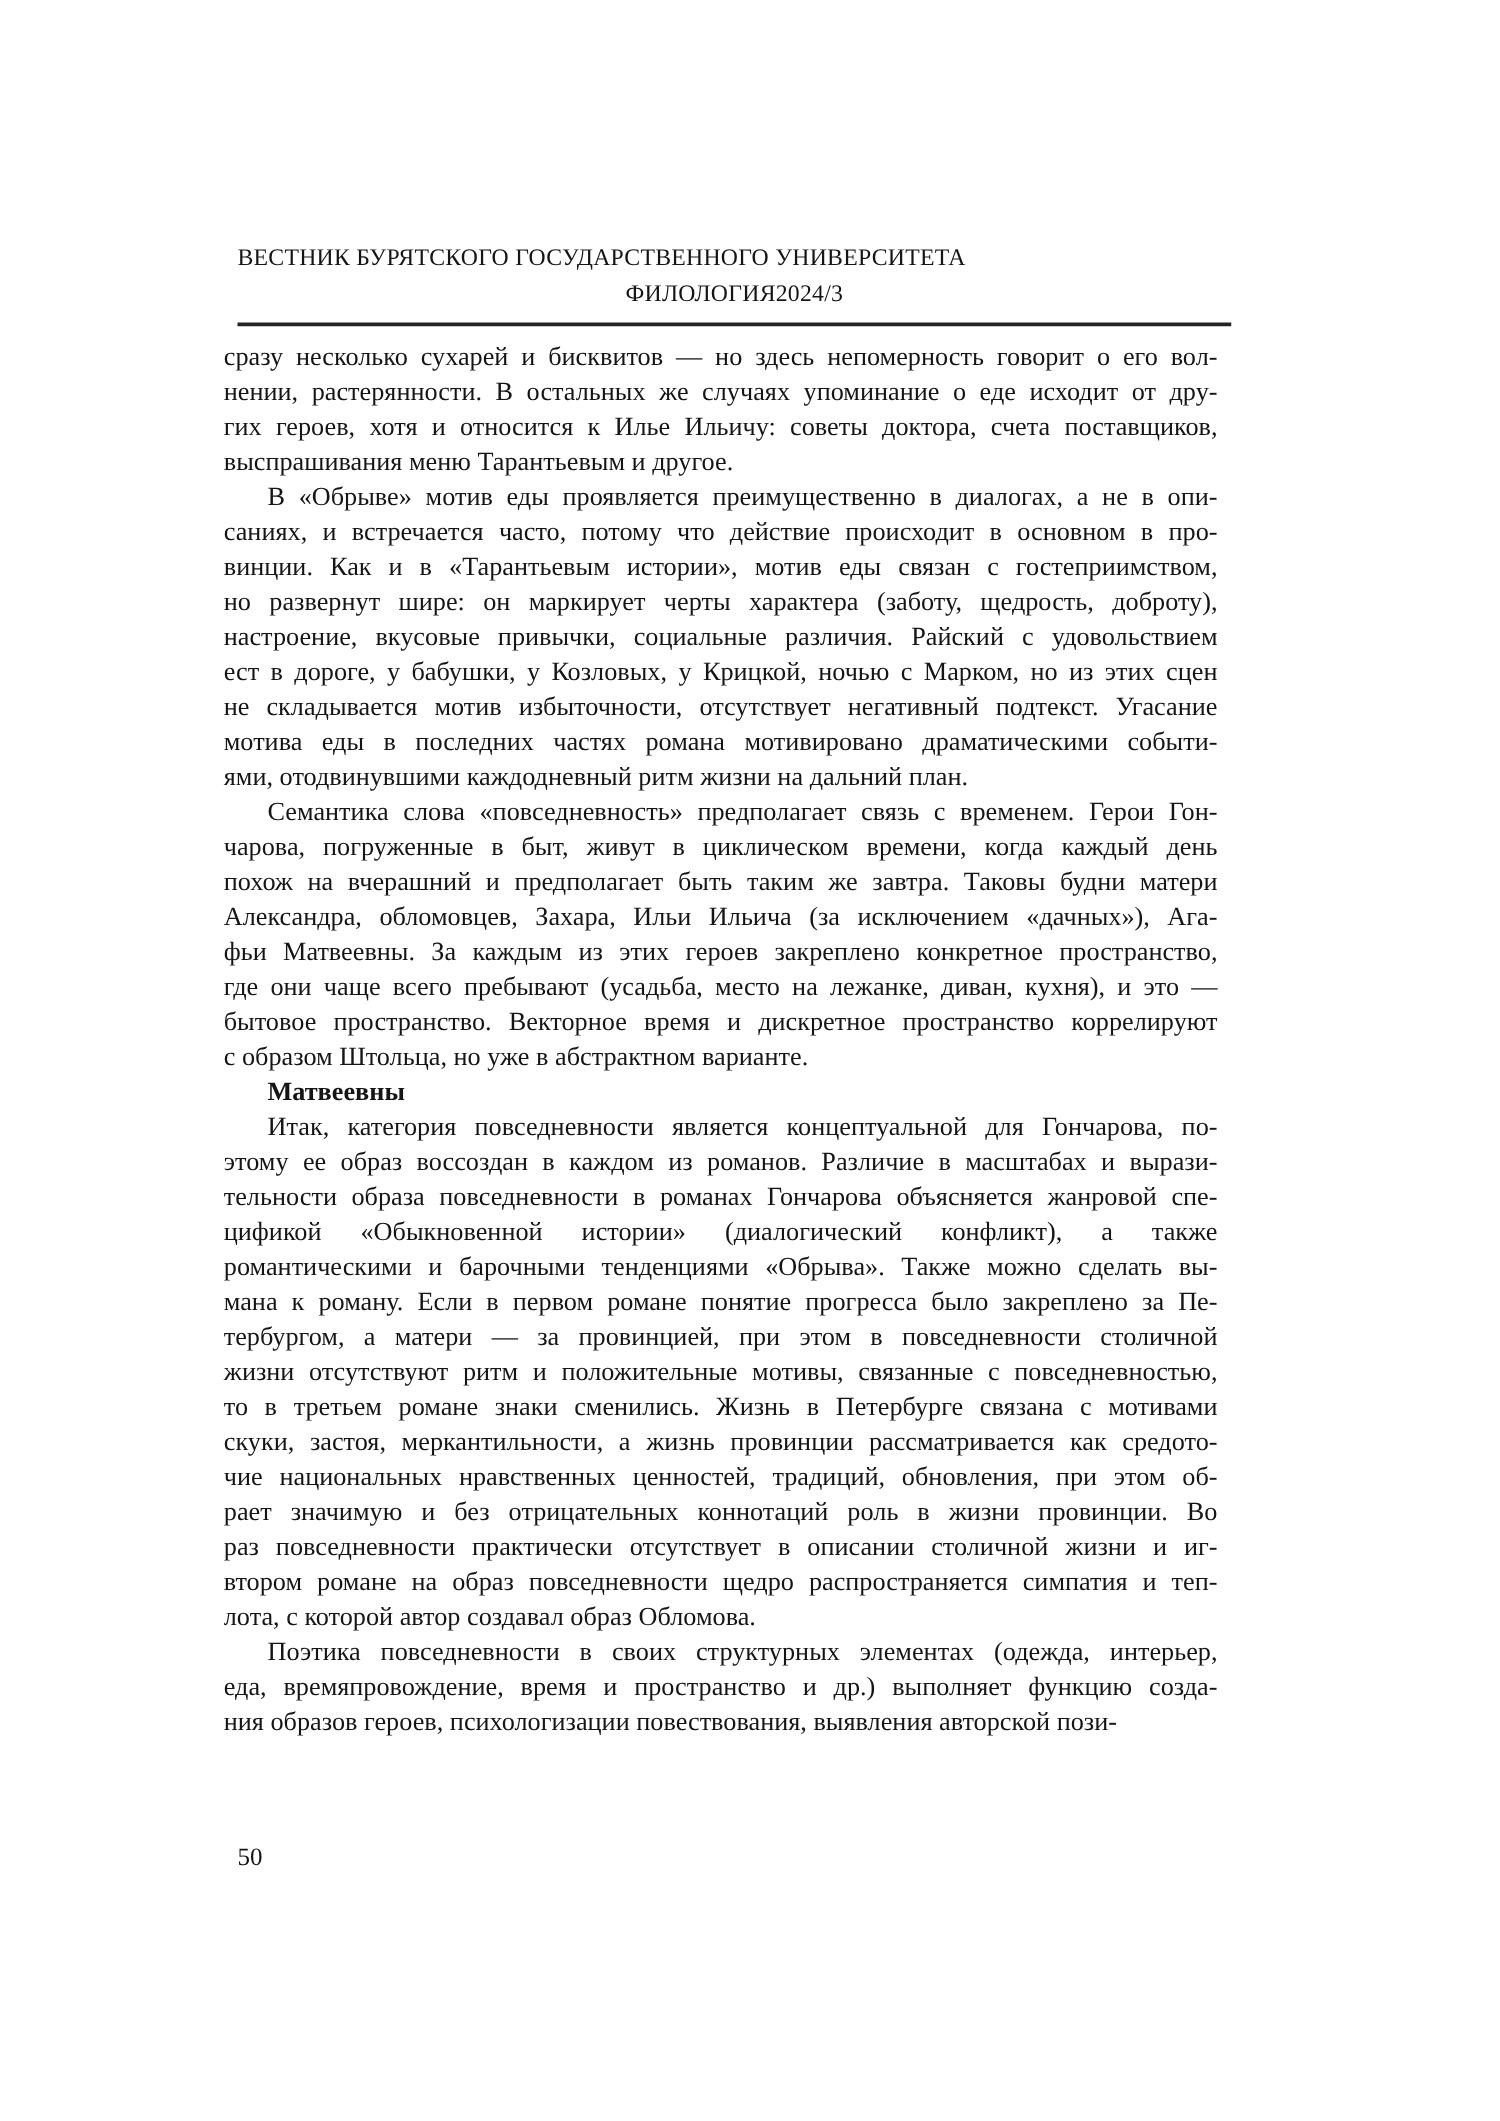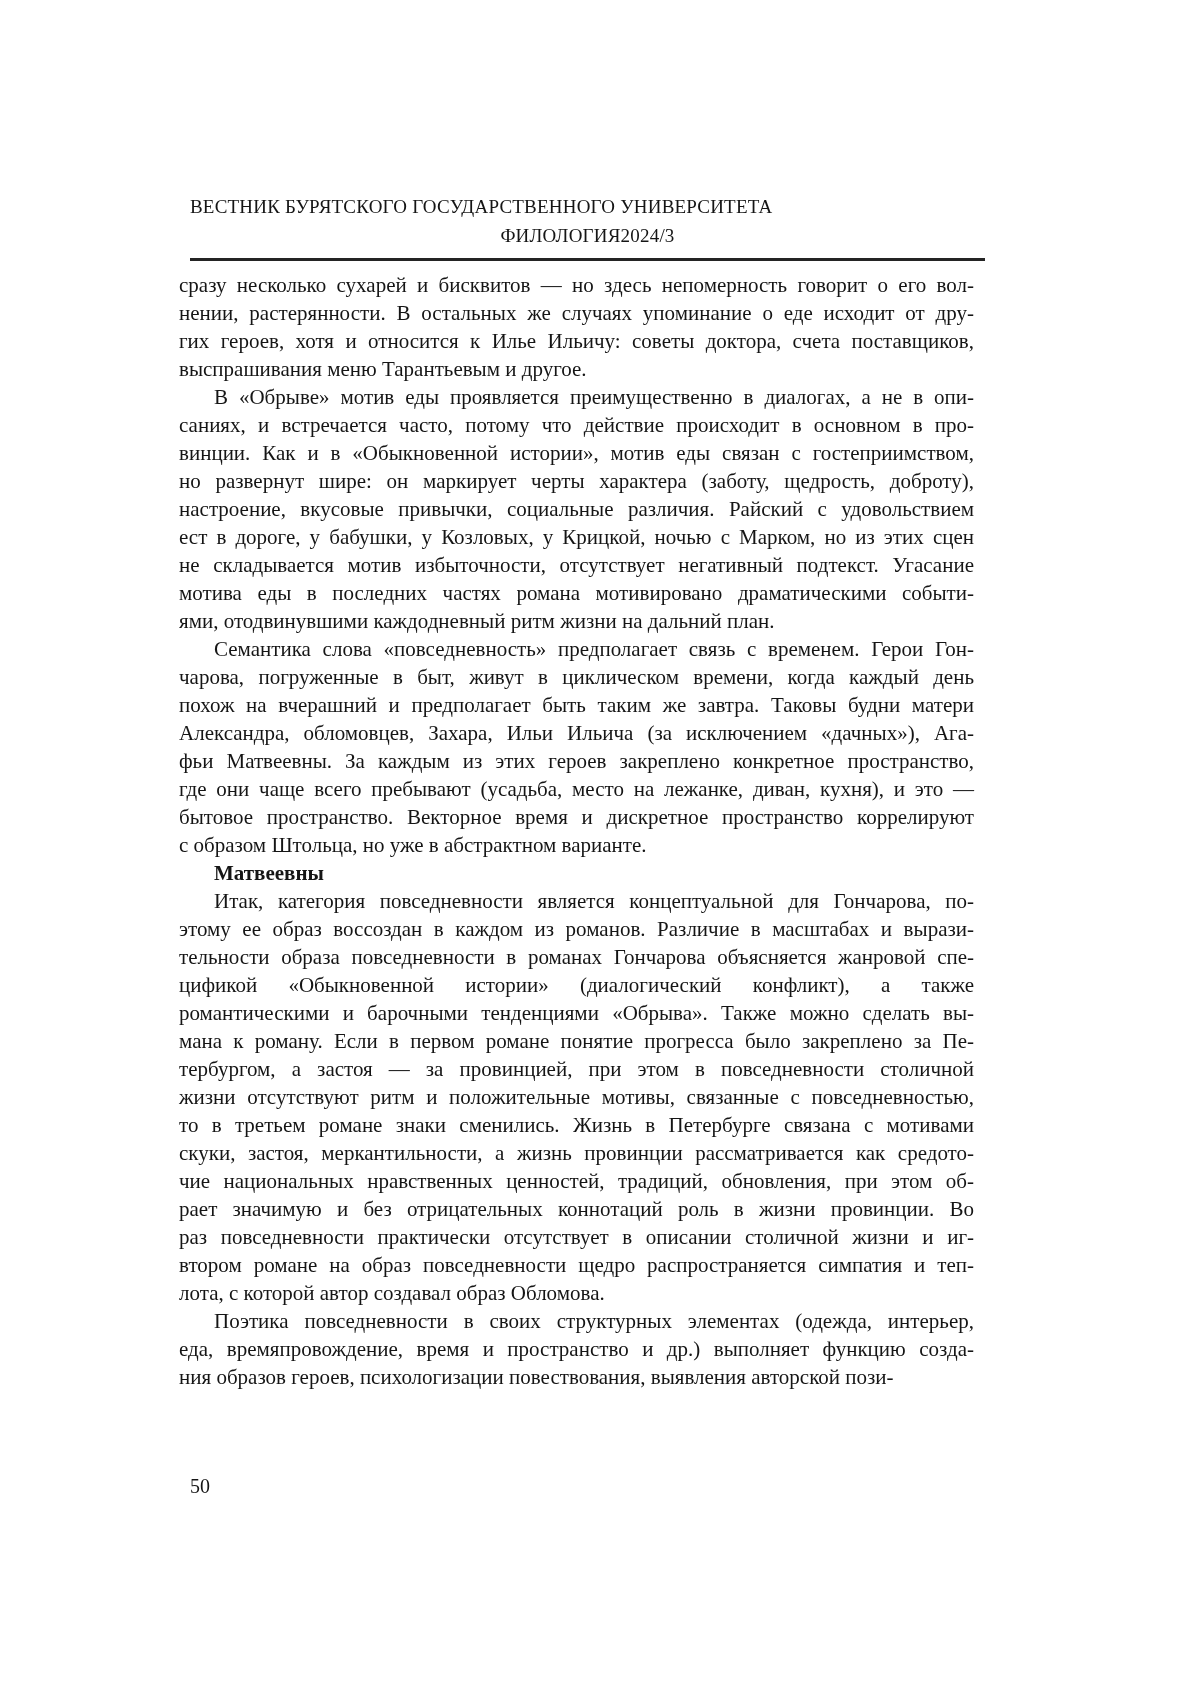--- a/index.html
+++ b/index.html
@@ -70,21 +70,21 @@
   <main class="article-body">
       <div>
         <div class="line">сразу несколько сухарей и бисквитов — но здесь непомерность говорит о его вол-</div>
         <div class="line">нении, растерянности. В остальных же случаях упоминание о еде исходит от дру-</div>
         <div class="line">гих героев, хотя и относится к Илье Ильичу: советы доктора, счета поставщиков,</div>
         <div class="line lastline">выспрашивания меню Тарантьевым и другое.</div>
       </div>
       <div>
         <div class="line first">В «Обрыве» мотив еды проявляется преимущественно в диалогах, а не в опи-</div>
         <div class="line">саниях, и встречается часто, потому что действие происходит в основном в про-</div>
-        <div class="line">винции. Как и в «Обыкновенной истории», мотив еды связан с гостеприимством,</div>
+        <div class="line">винции. Как и в «Тарантьевым истории», мотив еды связан с гостеприимством,</div>
         <div class="line">но развернут шире: он маркирует черты характера (заботу, щедрость, доброту),</div>
         <div class="line">настроение, вкусовые привычки, социальные различия. Райский с удовольствием</div>
         <div class="line">ест в дороге, у бабушки, у Козловых, у Крицкой, ночью с Марком, но из этих сцен</div>
         <div class="line">не складывается мотив избыточности, отсутствует негативный подтекст. Угасание</div>
         <div class="line">мотива еды в последних частях романа мотивировано драматическими событи-</div>
         <div class="line lastline">ями, отодвинувшими каждодневный ритм жизни на дальний план.</div>
       </div>
       <div>
         <div class="line first">Семантика слова «повседневность» предполагает связь с временем. Герои Гон-</div>
         <div class="line">чарова, погруженные в быт, живут в циклическом времени, когда каждый день</div>
@@ -98,21 +98,21 @@
       <div>
         <div class="line first lastline head">Матвеевны</div>
       </div>
       <div>
         <div class="line first">Итак, категория повседневности является концептуальной для Гончарова, по-</div>
         <div class="line">этому ее образ воссоздан в каждом из романов. Различие в масштабах и вырази-</div>
         <div class="line">тельности образа повседневности в романах Гончарова объясняется жанровой спе-</div>
         <div class="line">цификой «Обыкновенной истории» (диалогический конфликт), а также</div>
         <div class="line">романтическими и барочными тенденциями «Обрыва». Также можно сделать вы-</div>
         <div class="line">мана к роману. Если в первом романе понятие прогресса было закреплено за Пе-</div>
-        <div class="line">тербургом, а застоя — за провинцией, при этом в повседневности столичной</div>
+        <div class="line">тербургом, а матери — за провинцией, при этом в повседневности столичной</div>
         <div class="line">жизни отсутствуют ритм и положительные мотивы, связанные с повседневностью,</div>
         <div class="line">то в третьем романе знаки сменились. Жизнь в Петербурге связана с мотивами</div>
         <div class="line">скуки, застоя, меркантильности, а жизнь провинции рассматривается как средото-</div>
         <div class="line">чие национальных нравственных ценностей, традиций, обновления, при этом об-</div>
         <div class="line">рает значимую и без отрицательных коннотаций роль в жизни провинции. Во</div>
         <div class="line">раз повседневности практически отсутствует в описании столичной жизни и иг-</div>
         <div class="line">втором романе на образ повседневности щедро распространяется симпатия и теп-</div>
         <div class="line lastline">лота, с которой автор создавал образ Обломова.</div>
       </div>
       <div>

